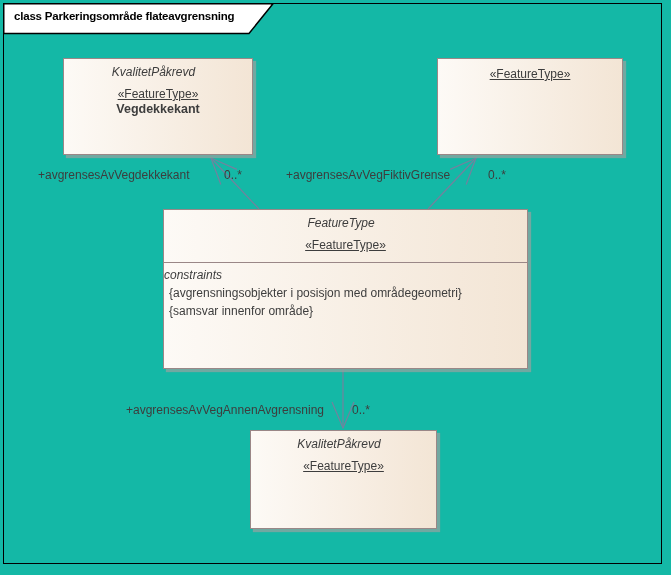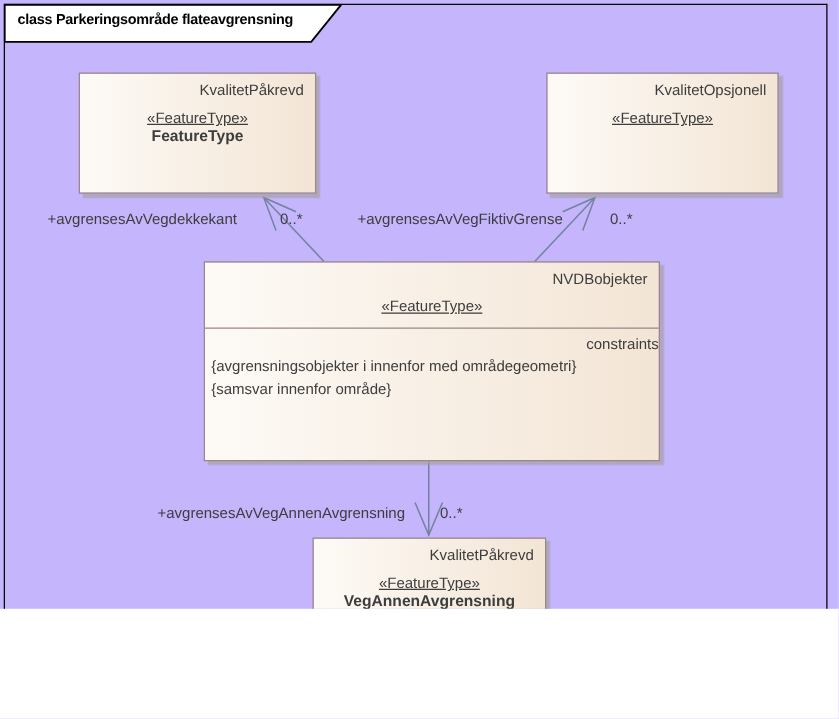--- a/index.html
+++ b/index.html
@@ -12,22 +12,22 @@
   }
   *{margin:0;padding:0;box-sizing:border-box;}
   body{
     font-family:"Liberation Sans","DejaVu Sans",sans-serif;
     background:#ffffff;
     color:var(--text);
   }
   .canvas{
     position:relative;
     width:671px;
-    height:487px;
-    background:#c4b5fd;
+    height:575px;
+    background:#14b8a6;
     overflow:hidden;
   }
   .frame{
     position:absolute;
     left:3px;top:3px;
     width:659px;height:561px;
     border:1.5px solid var(--frame-border);
   }
   .tab-svg{
     position:absolute;
@@ -43,21 +43,22 @@
     white-space:nowrap;
   }
   .uml-class{
     position:absolute;
     background:linear-gradient(to right,var(--box-fill-light),var(--box-fill-dark));
     border:1px solid var(--box-border);
     box-shadow:3px 3px 1px rgba(165,160,158,0.65);
     font-size:12px;
   }
   .uml-tag{
-    text-align:right;
+    text-align:center;
+    font-style:italic;
     padding:6px 9px 0 0;
     white-space:nowrap;
     color:#3d3d3d;
   }
   .stereotype{
     text-align:center;
     margin-top:8px;
     white-space:nowrap;
     text-decoration:underline;
   }
@@ -66,21 +67,22 @@
     font-weight:bold;
     font-size:12.5px;
     margin-top:1px;
     white-space:nowrap;
   }
   .compartment-constraints{
     border-top:1px solid var(--box-border);
     margin-top:10px;
   }
   .constraints-title{
-    text-align:right;
+    text-align:left;
+    font-style:italic;
     margin-top:5px;
   }
   .constraint-line{
     text-align:left;
     padding-left:5px;
     margin-top:4px;
     white-space:nowrap;
   }
   .connectors{
     position:absolute;
@@ -124,42 +126,40 @@
       </marker>
     </defs>
     <line class="conn-line" x1="259" y1="209" x2="211" y2="158" marker-end="url(#arrowOpen)"></line>
     <line class="conn-line" x1="428" y1="209" x2="476" y2="158" marker-end="url(#arrowOpen)"></line>
     <line class="conn-line" x1="343" y1="369" x2="343" y2="428" marker-end="url(#arrowOpen)"></line>
   </svg>
 
   <div class="uml-class" style="left:63px;top:58px;width:190px;height:97px;">
     <div class="uml-tag">KvalitetPåkrevd</div>
     <div class="stereotype">«FeatureType»</div>
-    <div class="class-name">FeatureType</div>
+    <div class="class-name">Vegdekkekant</div>
   </div>
 
   <div class="uml-class" style="left:437px;top:58px;width:186px;height:97px;">
-    <div class="uml-tag">KvalitetOpsjonell</div>
     <div class="stereotype">«FeatureType»</div>
   </div>
 
   <div class="uml-class" style="left:163px;top:209px;width:365px;height:160px;">
-    <div class="uml-tag">NVDBobjekter</div>
+    <div class="uml-tag">FeatureType</div>
     <div class="stereotype">«FeatureType»</div>
     <div class="compartment-constraints">
       <div class="constraints-title">constraints</div>
-      <div class="constraint-line">{avgrensningsobjekter i innenfor med områdegeometri}</div>
+      <div class="constraint-line">{avgrensningsobjekter i posisjon med områdegeometri}</div>
       <div class="constraint-line">{samsvar innenfor område}</div>
     </div>
   </div>
 
   <div class="uml-class" style="left:250px;top:430px;width:187px;height:99px;">
     <div class="uml-tag">KvalitetPåkrevd</div>
     <div class="stereotype">«FeatureType»</div>
-    <div class="class-name">VegAnnenAvgrensning</div>
   </div>
 
   <div class="assoc-label" style="left:38px;top:168px;">+avgrensesAvVegdekkekant</div>
   <div class="assoc-label" style="left:224px;top:168px;">0..*</div>
 
   <div class="assoc-label" style="left:286px;top:168px;">+avgrensesAvVegFiktivGrense</div>
   <div class="assoc-label" style="left:488px;top:168px;">0..*</div>
 
   <div class="assoc-label" style="left:126px;top:403px;text-align:right;">+avgrensesAvVegAnnenAvgrensning</div>
   <div class="assoc-label" style="left:352px;top:403px;">0..*</div>

